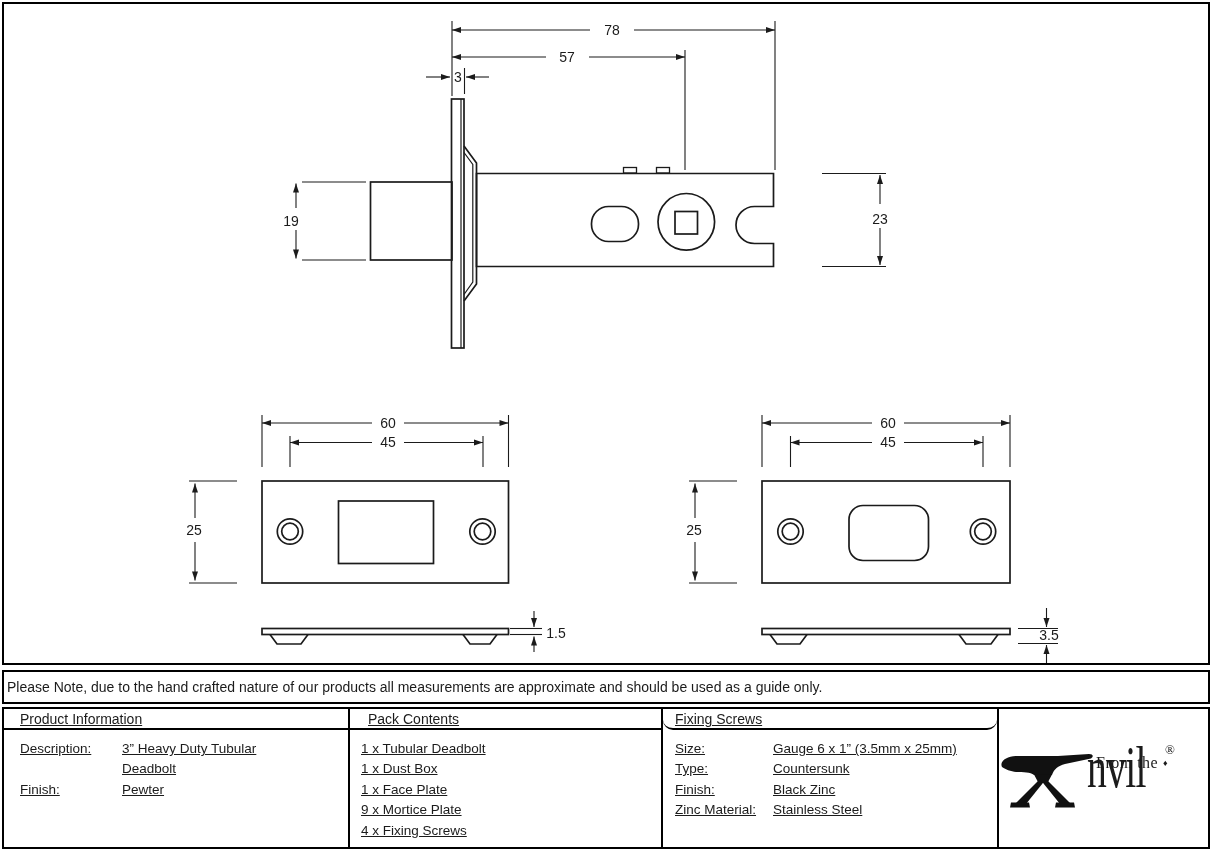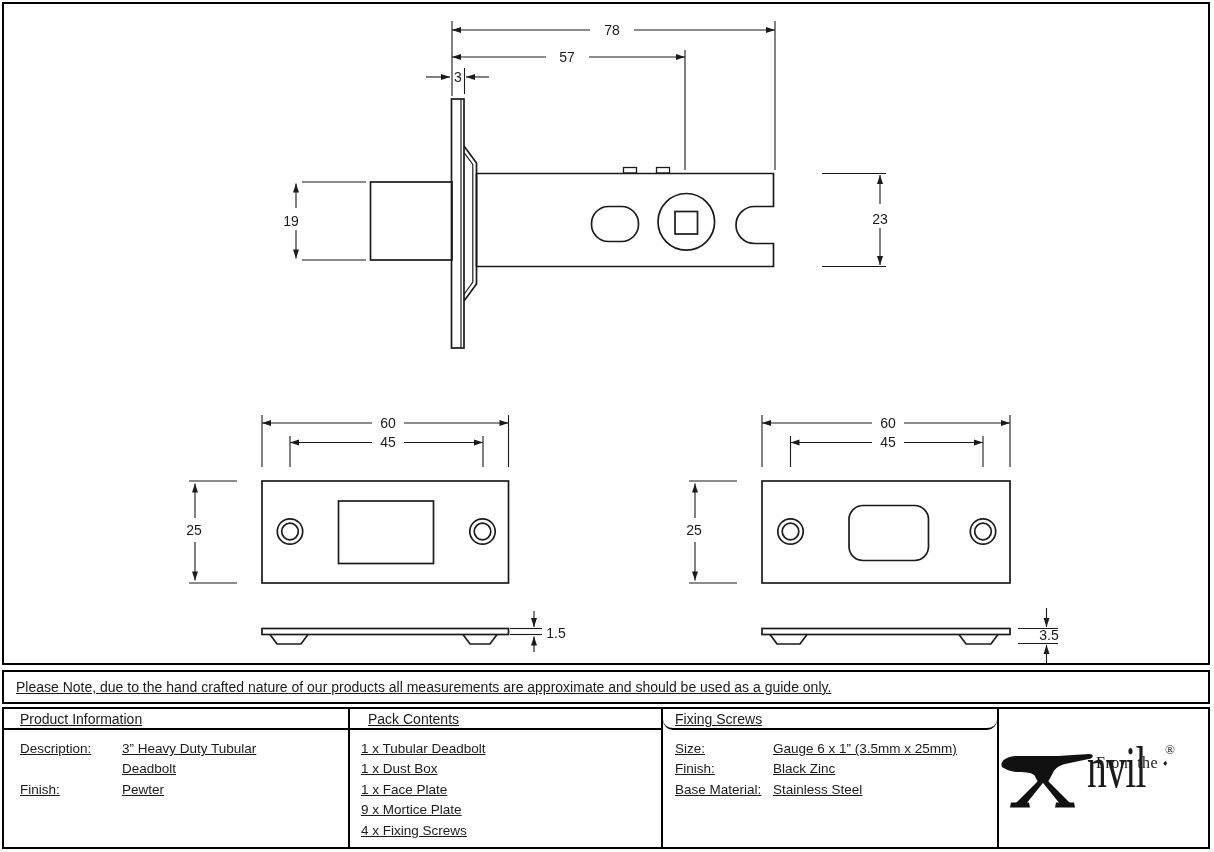--- a/index.html
+++ b/index.html
@@ -2,21 +2,21 @@
 <html><head>
 <meta charset="utf-8">
 <style>
   html,body{margin:0;padding:0;background:#fff;}
   *{box-sizing:border-box;}
   #page{position:relative;width:1214px;height:852px;background:#fff;
         font-family:"Liberation Sans",sans-serif;color:#1b1b1b;overflow:hidden;}
   .frame{position:absolute;border:2px solid #000;background:#fff;}
   #drawing-box{left:2px;top:2px;width:1208px;height:663px;}
   #note-box{left:2px;top:670px;width:1208px;height:34px;}
-  #note-box .note-text{line-height:30px;padding-left:12px;font-size:14px;white-space:nowrap;text-decoration:underline;}
+  #note-box .note-text{line-height:30px;padding-left:3px;font-size:14px;white-space:nowrap;}
   #table-box{left:2px;top:707px;width:1208px;height:142px;display:flex;text-decoration:underline;}
   .tcol{height:100%;border-right:2px solid #000;}
   .tcol.c1{width:346px;}
   .tcol.c2{width:313px;}
   .tcol.c3{width:336px;}
   .tcol.c4{flex:1;border-right:none;display:flex;align-items:center;}
   .thead{height:21px;border-bottom:2px solid #000;font-size:14px;line-height:20px;}
   .c1 .thead{padding-left:16px;}
   .c2 .thead{padding-left:18px;}
   .c3 .thead{padding-left:12px;border-radius:10px;}
@@ -205,25 +205,29 @@
     </div>
 
     <div class="tcol c3">
       <div class="thead">Fixing Screws</div>
       <div class="tbody">
         <div class="kv">
           <span class="k">Size:</span>
           <span class="v">Gauge 6 x 1” (3.5mm x 25mm)</span>
         </div>
         <div class="kv">
+          <span class="k">Type:</span>
+          <span class="v">Countersunk</span>
+        </div>
+        <div class="kv">
           <span class="k">Finish:</span>
           <span class="v">Black Zinc</span>
         </div>
         <div class="kv">
-          <span class="k">Base Material:</span>
+          <span class="k">Zinc Material:</span>
           <span class="v">Stainless Steel</span>
         </div>
       </div>
     </div>
 
     <div class="tcol c4">
       <div class="logo">
         <svg class="anvil-svg" width="94" height="60" viewBox="0 0 94 60">
           <g fill="#111">
             <path d="M3,16 C0,10 9,4 19,5 L59,5 L90,3 C94,3 95,5.5 92,7.5 L66,13 C59,15 55,18 53,24 L35,24 C29,18 16,25 3,16 Z"></path>

